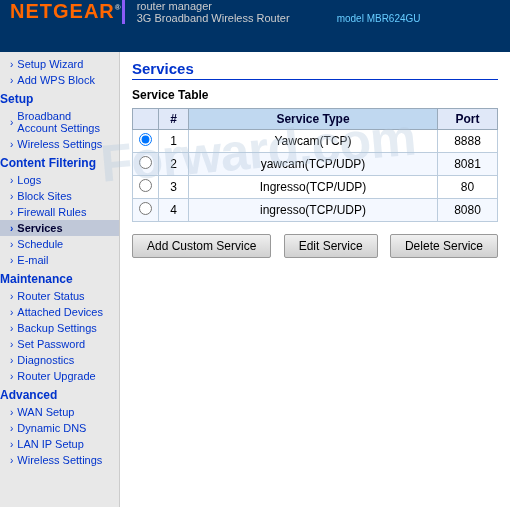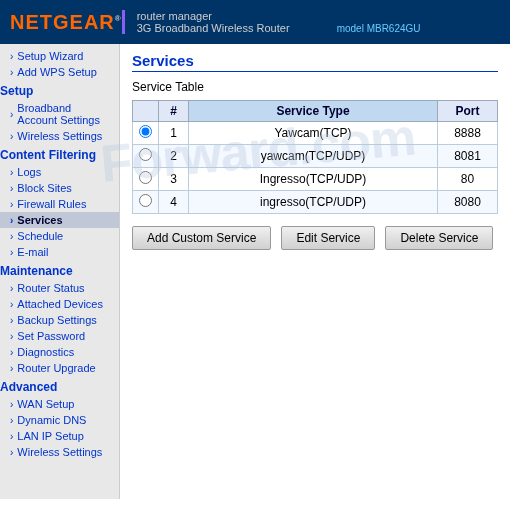--- a/index.html
+++ b/index.html
@@ -8,23 +8,23 @@
       height: 507px;
       font-family: Arial, sans-serif;
       font-size: 12px;
       background: #fff;
       overflow: hidden;
     }
 
     
     .header {
       background: #003366;
-      height: 44px;
-      display: flex;
-      align-items: center;
+      height: 52px;
+      display: flex;
+      align-items: flex-start;
       padding: 0 10px;
     }
     .logo-area {
       display: flex;
       flex-direction: column;
     }
     .logo-netgear {
       font-size: 20px;
       font-weight: bold;
       color: #fff;
@@ -106,21 +106,21 @@
     .page-title {
       color: #0033cc;
       font-size: 15px;
       font-weight: bold;
       margin-bottom: 8px;
       border-bottom: 1px solid #0033cc;
       padding-bottom: 2px;
     }
 
     .section-label {
-      font-weight: normal;
+      font-weight: bold;
       font-size: 12px;
       margin-bottom: 6px;
     }
 
     
     .service-table {
       width: 100%;
       border-collapse: collapse;
       margin-bottom: 12px;
     }
@@ -150,21 +150,21 @@
       background: #f4f8ff;
     }
     .radio-cell {
       width: 20px;
     }
 
     
     .buttons-row {
       display: flex;
       gap: 10px;
-      justify-content: flex-start;
+      justify-content: space-between;
       margin-top: 8px;
     }
     .btn {
       padding: 4px 14px;
       font-size: 12px;
       background: linear-gradient(to bottom, #f0f0f0, #d0d0d0);
       border: 1px solid #999;
       border-radius: 2px;
       cursor: pointer;
       color: #000;
@@ -206,21 +206,21 @@
 <div class="main-layout">
 
   <div class="sidebar">
 
     <div class="sidebar-item">
       <span class="bullet">›</span>
       <a>Setup Wizard</a>
     </div>
     <div class="sidebar-item">
       <span class="bullet">›</span>
-      <a>Add WPS Setup</a>
+      <a>Add WPS Block</a>
     </div>
 
     <div class="sidebar-section-title">Setup</div>
     <div class="sidebar-item">
       <span class="bullet">›</span>
       <a>Broadband Account Settings</a>
     </div>
     <div class="sidebar-item">
       <span class="bullet">›</span>
       <a>Wireless Settings</a>

